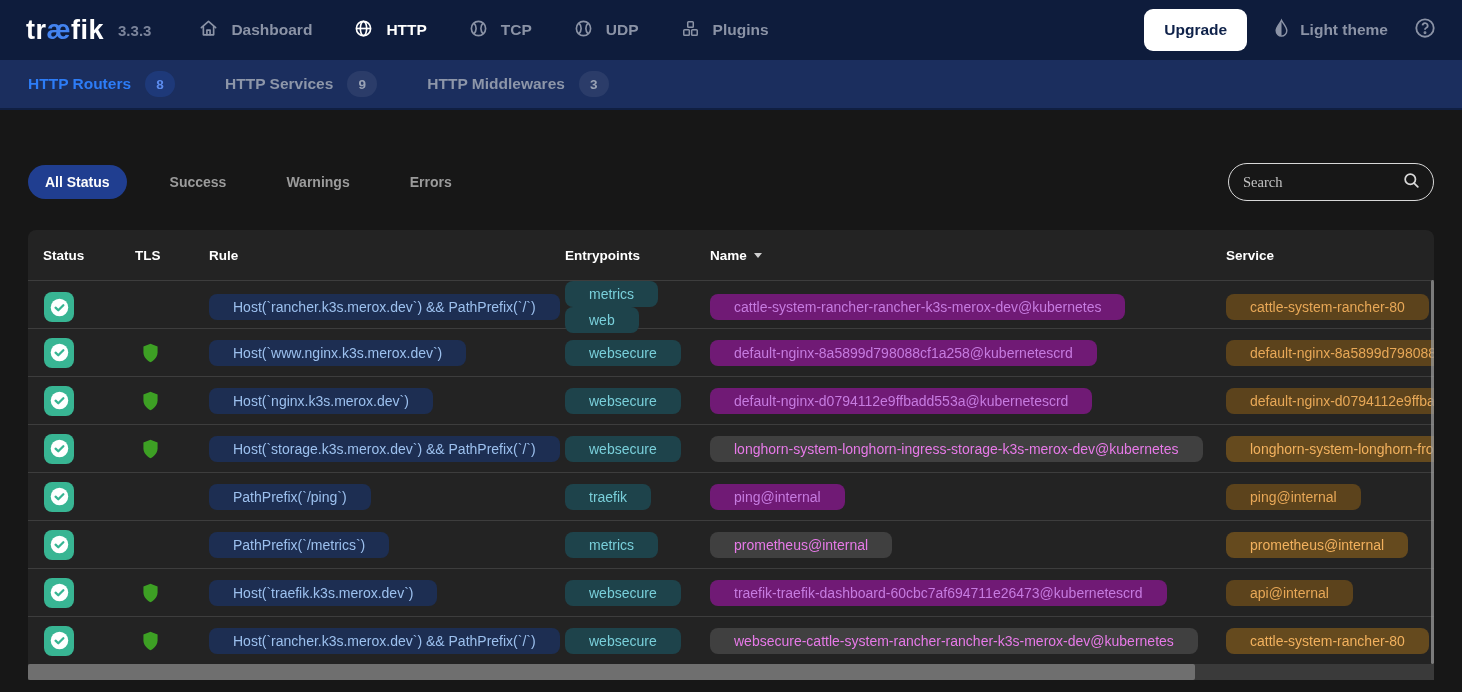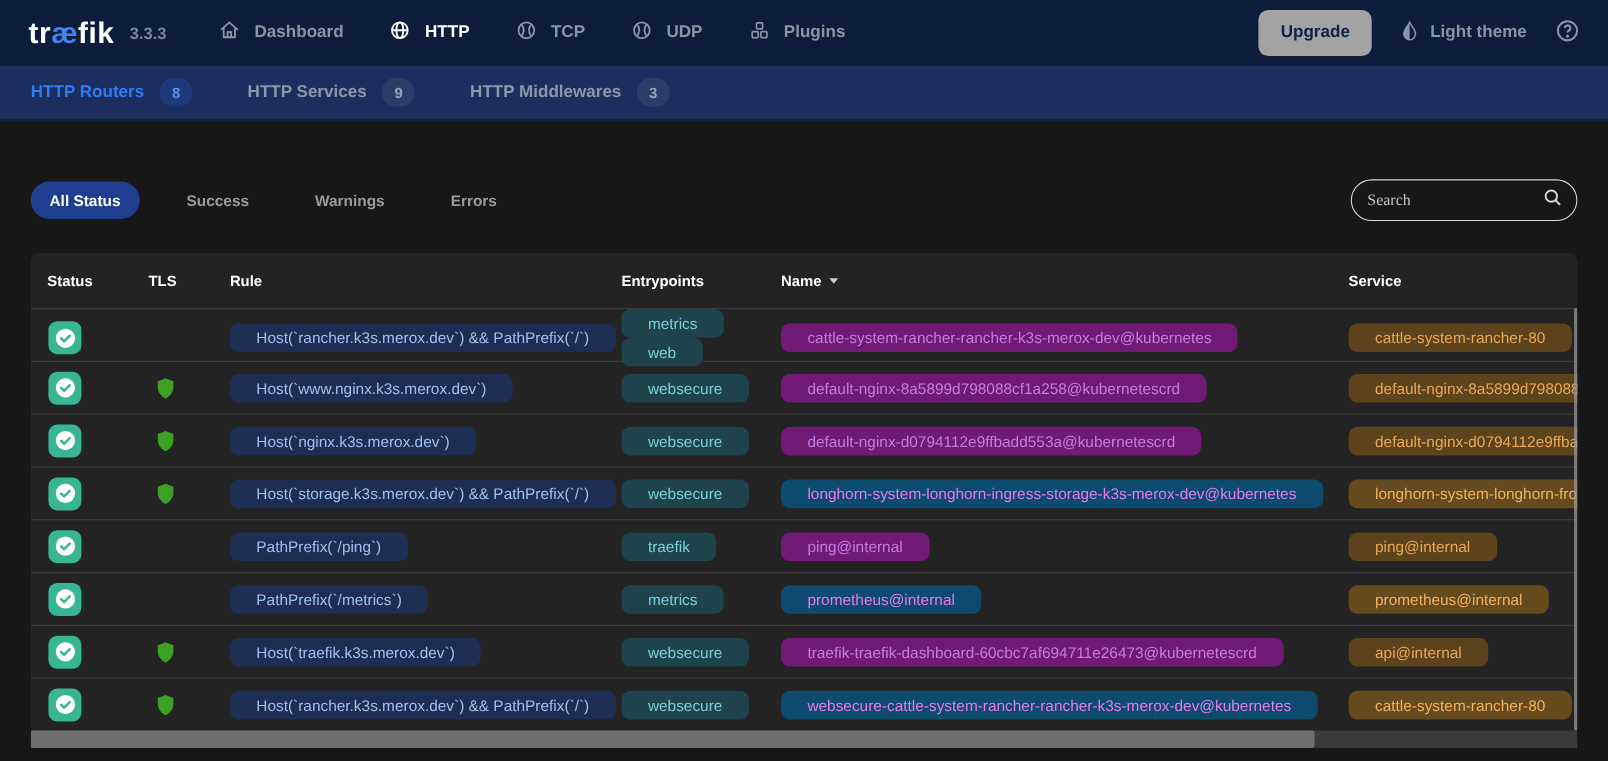--- a/index.html
+++ b/index.html
@@ -11,21 +11,21 @@
     background:#0e1c3c; display:flex; align-items:center; padding:16px 26px; }
   .logo { font-size:27px; font-weight:700; color:#fff; letter-spacing:.5px; display:flex; align-items:baseline; }
   .logo .ae { color:#4383f0; }
   .version { color:#7b849b; font-size:15px; margin-left:14px; font-weight:600; }
   .topnav { display:flex; align-items:center; gap:42px; margin-left:48px; }
   .navitem { display:flex; align-items:center; gap:13px; color:#8b93a6; font-size:15.5px;
     font-weight:600; cursor:pointer; }
   .navitem.active { color:#ffffff; }
   .navitem svg { width:19px; height:19px; }
   .topbar-right { margin-left:auto; display:flex; align-items:center; gap:26px; }
-  .upgrade-btn { background:#a3a3a3; color:#0e2149; font-weight:700; font-size:15.5px;
+  .upgrade-btn { background:#ffffff; color:#0e2149; font-weight:700; font-size:15.5px;
     border:none; border-radius:9px; padding:12px 20px; cursor:pointer;text-align:right; }
   .theme-toggle { display:flex; align-items:center; gap:10px; color:#8b93a6;
     font-size:15.5px; font-weight:600; cursor:pointer; }
   .icon-btn { color:#8b93a6; cursor:pointer; display:flex; align-items:center; }
 
   
   .subnav { position:absolute; left:0; top:60px; width:1462px; height:50px;
     background:#1b2e5e; display:flex; align-items:center; padding:0 28px; gap:50px;
     border-bottom:2px solid #101f42; }
   .subtab { display:flex; align-items:center; gap:14px; cursor:pointer;
@@ -60,21 +60,21 @@
   .thead .hcell { cursor:pointer; display:flex; align-items:center; gap:7px; }
   .caret-down { width:0; height:0; border-left:4.5px solid transparent;
     border-right:4.5px solid transparent; border-top:5.5px solid #cfcfcf; }
   .trow { height:48px; border-top:1px solid #3d3d3d; cursor:pointer; }
   .chip { display:inline-block; padding:5px 24px; border-radius:8px; font-size:14px;
     white-space:nowrap; }
   .chip-rule { background:#1d2e52; color:#9cc0ee; }
   .chip-entry { background:#1e434b; color:#79cfda; margin-right:8px; }
   .chip-name { background:#701a75; color:#c67be0; }
   .chip-service { background:#5c431c; color:#e8a857; }
-  .bright .chip-name { background:#0c4a6e; color:#e77ae8; }
+  .bright .chip-name { background:#404040; color:#e77ae8; }
   .bright .chip-service { background:#654a1e; color:#f2b15e; }
   .status-ic { width:30px; height:30px; border-radius:8px; background:#38b593;
     display:flex; align-items:center; justify-content:center; margin-left:1px; }
   .shield { margin-left:7px; display:flex; }
   .vscroll { position:absolute; right:0; top:50px; bottom:16px; width:3px;
     background:#9a9a9a; opacity:.75; border-radius:2px; }
   .hscroll { height:16px; background:#3a3a3a; margin-top:0; }
   .hscroll-thumb { width:83%; height:100%; background:#6f6f6f; border-radius:2px; }
 </style>
 </head>

